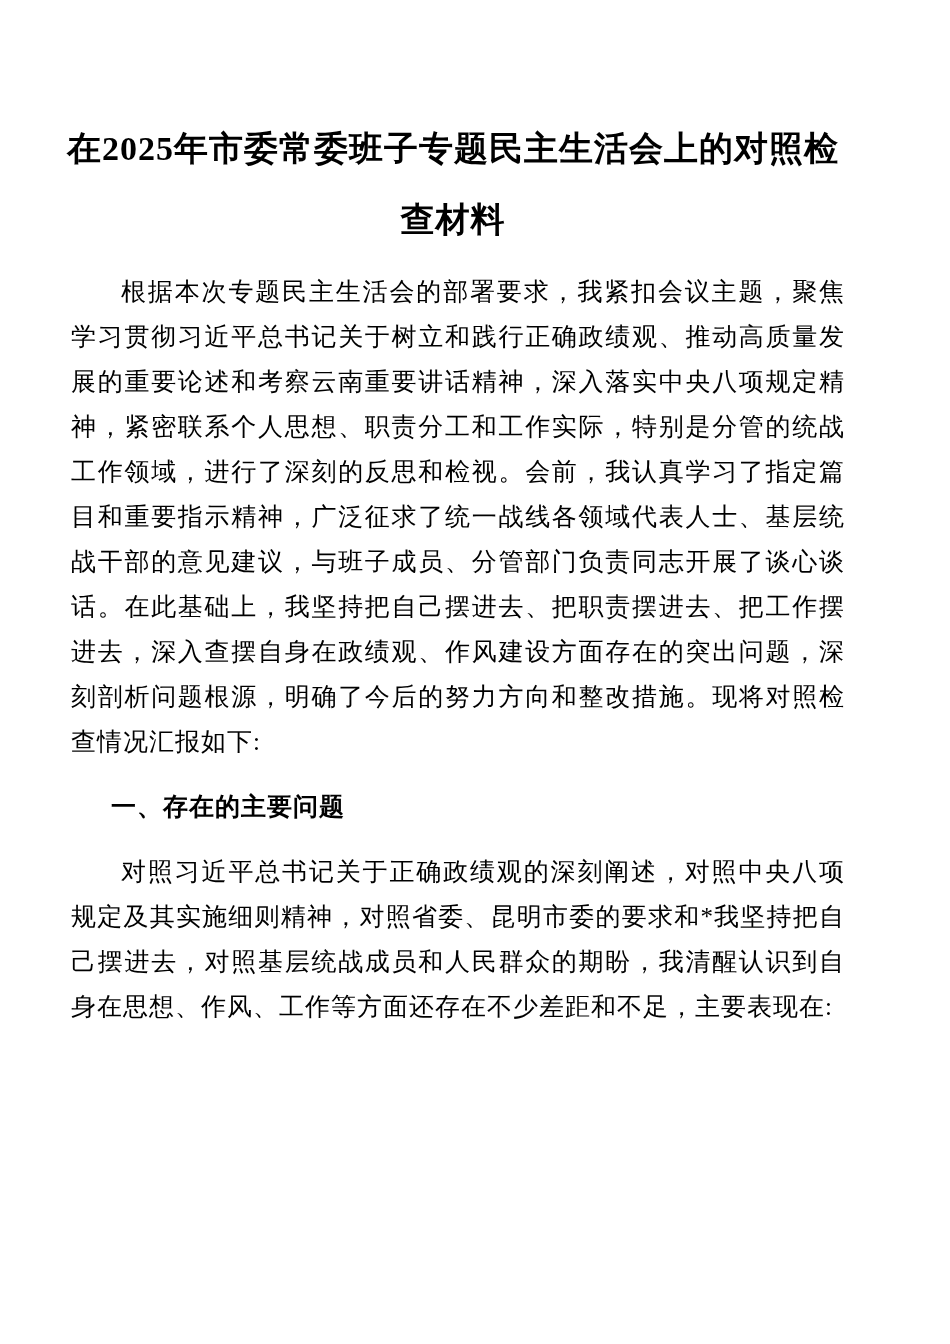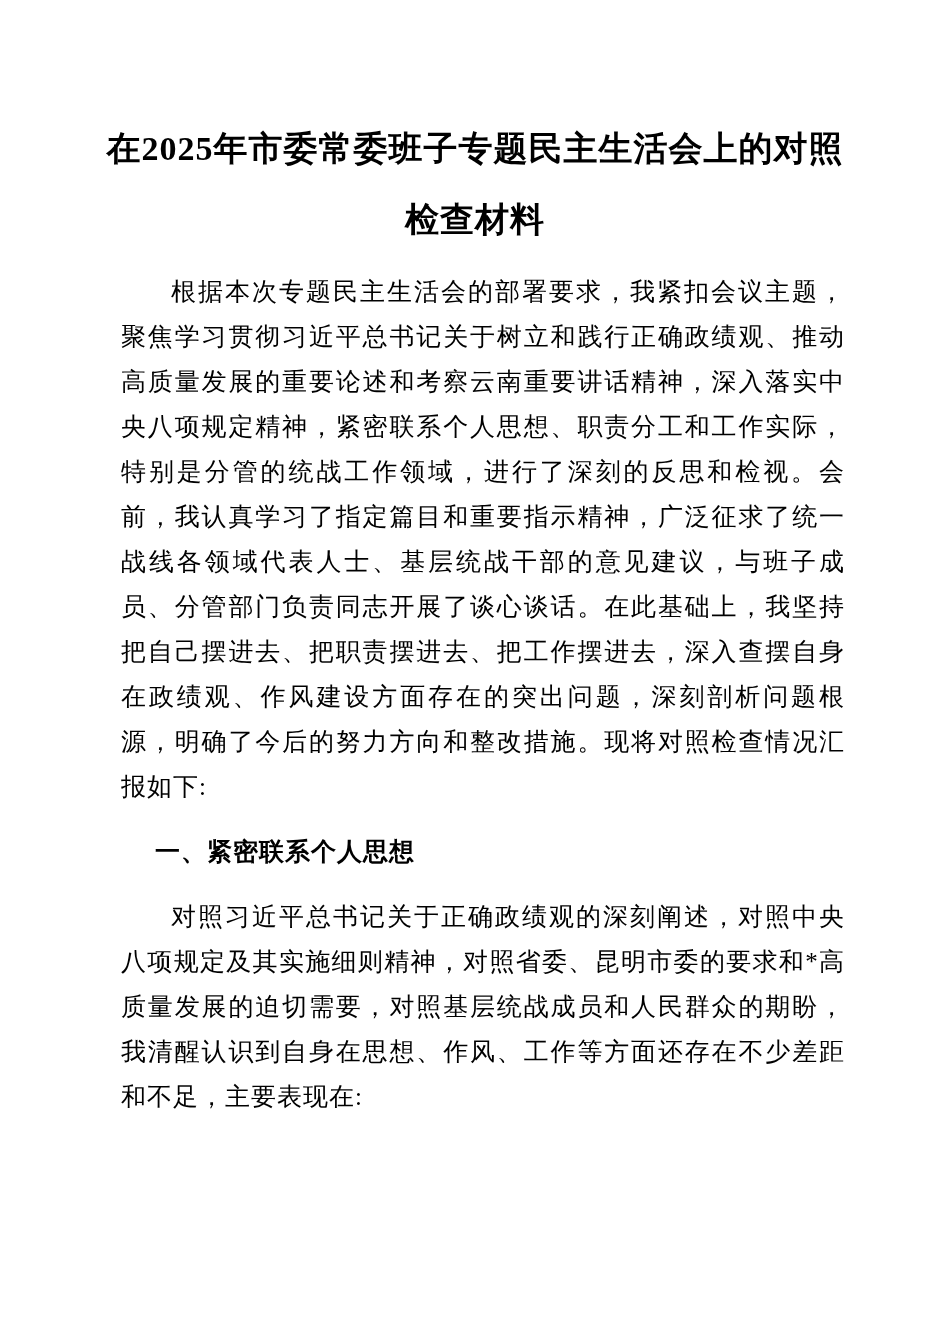--- a/index.html
+++ b/index.html
@@ -8,21 +8,21 @@
     background: #ffffff;
   }
   .page {
     position: relative;
     width: 950px;
     height: 1344px;
     margin: 0 auto;
     background: #ffffff;
     color: #000000;
     box-sizing: border-box;
-    padding: 113px 105px 0 105px;
+    padding: 113px 105px 0 61px;
     overflow: hidden;
     font-family: "Liberation Serif", "DejaVu Serif", serif;
   }
   .doc-title {
     font-family: "Liberation Serif", "DejaVu Serif", serif;
     font-size: 34px;
     font-weight: bold;
     line-height: 71px;
     text-align: center;
     letter-spacing: 1px;
@@ -33,37 +33,37 @@
     line-height: 45px;
     letter-spacing: 1px;
     margin: 0 0 12px 0;
   }
   .body-para {
     font-size: 25px;
     line-height: 45px;
     letter-spacing: 1px;
     text-align: justify;
     text-indent: 2em;
-    margin: 0 0 12px 16px;
+    margin: 0 0 12px 10px;
   }
   .section-heading {
     font-family: "Liberation Sans", "DejaVu Sans", sans-serif;
     font-size: 25px;
     font-weight: bold;
     line-height: 45px;
     letter-spacing: 1px;
     text-indent: 2em;
     margin: 20px 0 20px 0;
   }
 </style>
 </head>
 <body>
 
 <div class="page">
   <h1 class="doc-title">在2025年市委常委班子专题民主生活会上的对照检查材料</h1>
 
 
   <p class="body-para">根据本次专题民主生活会的部署要求，我紧扣会议主题，聚焦学习贯彻习近平总书记关于树立和践行正确政绩观、推动高质量发展的重要论述和考察云南重要讲话精神，深入落实中央八项规定精神，紧密联系个人思想、职责分工和工作实际，特别是分管的统战工作领域，进行了深刻的反思和检视。会前，我认真学习了指定篇目和重要指示精神，广泛征求了统一战线各领域代表人士、基层统战干部的意见建议，与班子成员、分管部门负责同志开展了谈心谈话。在此基础上，我坚持把自己摆进去、把职责摆进去、把工作摆进去，深入查摆自身在政绩观、作风建设方面存在的突出问题，深刻剖析问题根源，明确了今后的努力方向和整改措施。现将对照检查情况汇报如下:</p>
 
-  <h2 class="section-heading">一、紧密联系个人思想</h2>
+  <h2 class="section-heading">一、存在的主要问题</h2>
 
-  <p class="body-para">对照习近平总书记关于正确政绩观的深刻阐述，对照中央八项规定及其实施细则精神，对照省委、昆明市委的要求和*高质量发展的迫切需要，对照基层统战成员和人民群众的期盼，我清醒认识到自身在思想、作风、工作等方面还存在不少差距和不足，主要表现在:</p>
+  <p class="body-para">对照习近平总书记关于正确政绩观的深刻阐述，对照中央八项规定及其实施细则精神，对照省委、昆明市委的要求和*我坚持把自己摆进去，对照基层统战成员和人民群众的期盼，我清醒认识到自身在思想、作风、工作等方面还存在不少差距和不足，主要表现在:</p>
 </div>
 
 </body></html>

